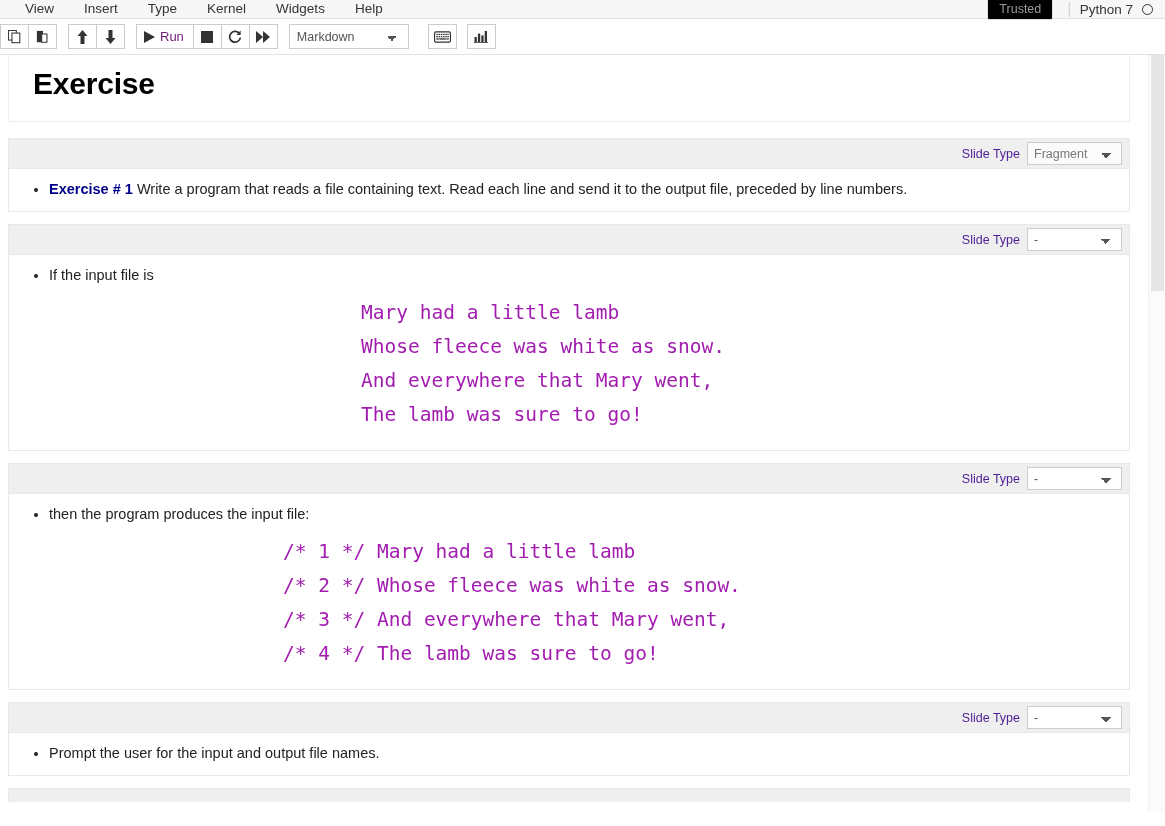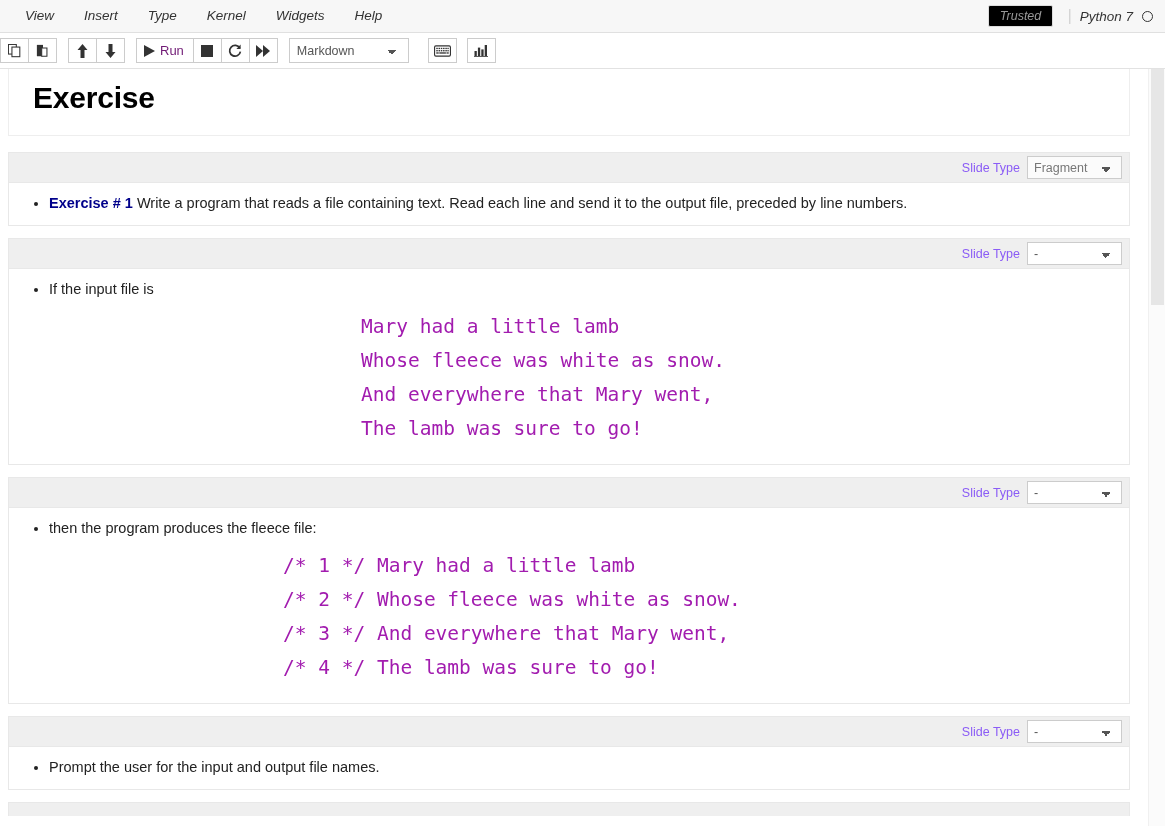--- a/index.html
+++ b/index.html
@@ -6,27 +6,26 @@
   html, body {
     margin: 0; padding: 0;
     width: 1165px; height: 826px;
     background: #ffffff;
     font-family: "Liberation Sans", sans-serif;
     overflow: hidden;
   }
 
   
   .menubar {
-    height: 33px;
+    height: 19px;
     background: #f7f7f7;
     border-bottom: 1px solid #e0e0e0;
     display: flex;
     align-items: center;
     position: relative;
-    font-style: italic;
   }
   .menu-items { display: flex; align-items: center; padding-left: 10px; }
   .menu-item {
     font-size: 13.5px;
     color: #333333;
     padding: 4px 15px;
     cursor: default;
     line-height: 18px;
   }
   .menubar-right {
@@ -138,21 +137,21 @@
     background: #efefef;
     border-bottom: 1px solid #e8e8e8;
     height: 30px;
     display: flex;
     align-items: center;
     justify-content: flex-end;
     padding-right: 7px;
   }
   .slide-type-label {
     font-size: 12.5px;
-    color: #8b5cf6;
+    color: #4c1d95;
     margin-right: 7px;
   }
   .slide-select {
     width: 95px;
     height: 23px;
     border: 1px solid #cccccc;
     background: #ffffff;
     font-size: 12.5px;
     color: #555555;
     font-family: "Liberation Sans", sans-serif;
@@ -404,21 +403,21 @@
 
     <div class="cell">
       <div class="cell-header">
         <span class="slide-type-label">Slide Type</span>
         <select class="slide-select">
           <option>-</option>
         </select>
       </div>
       <div class="cell-body">
         <ul class="md-list">
-          <li>then the program produces the fleece file:</li>
+          <li>then the program produces the input file:</li>
         </ul>
         <pre class="codeblock indent-b">/* 1 */ Mary had a little lamb
 /* 2 */ Whose fleece was white as snow.
 /* 3 */ And everywhere that Mary went,
 /* 4 */ The lamb was sure to go!</pre>
       </div>
     </div>
 
     <div class="cell">
       <div class="cell-header">

